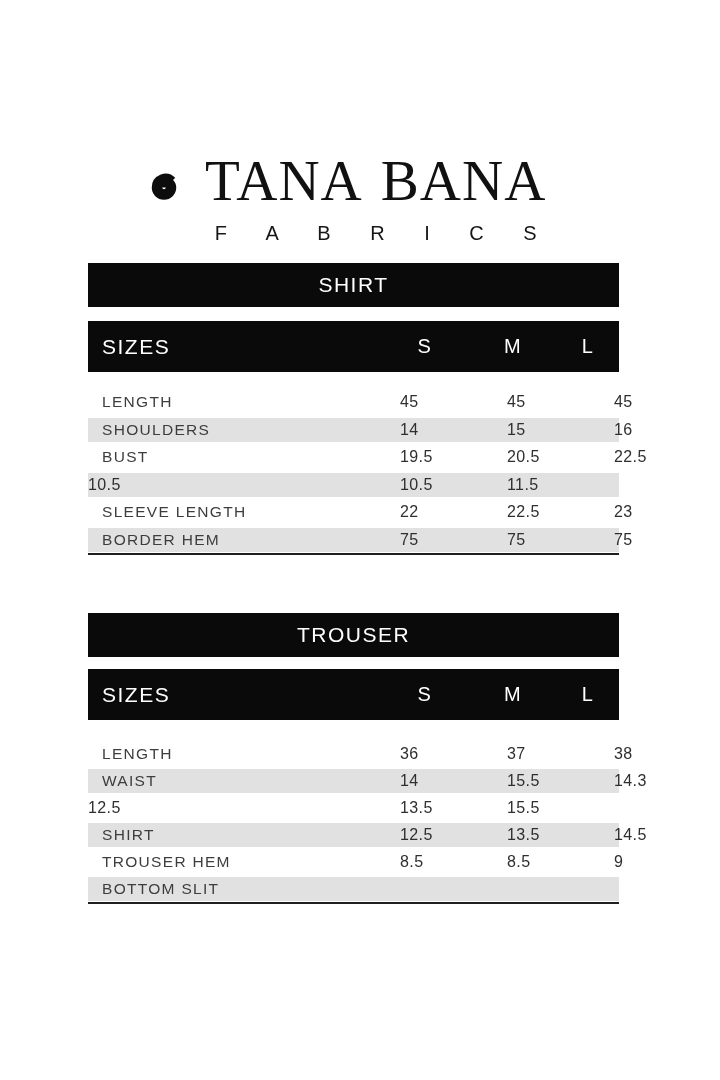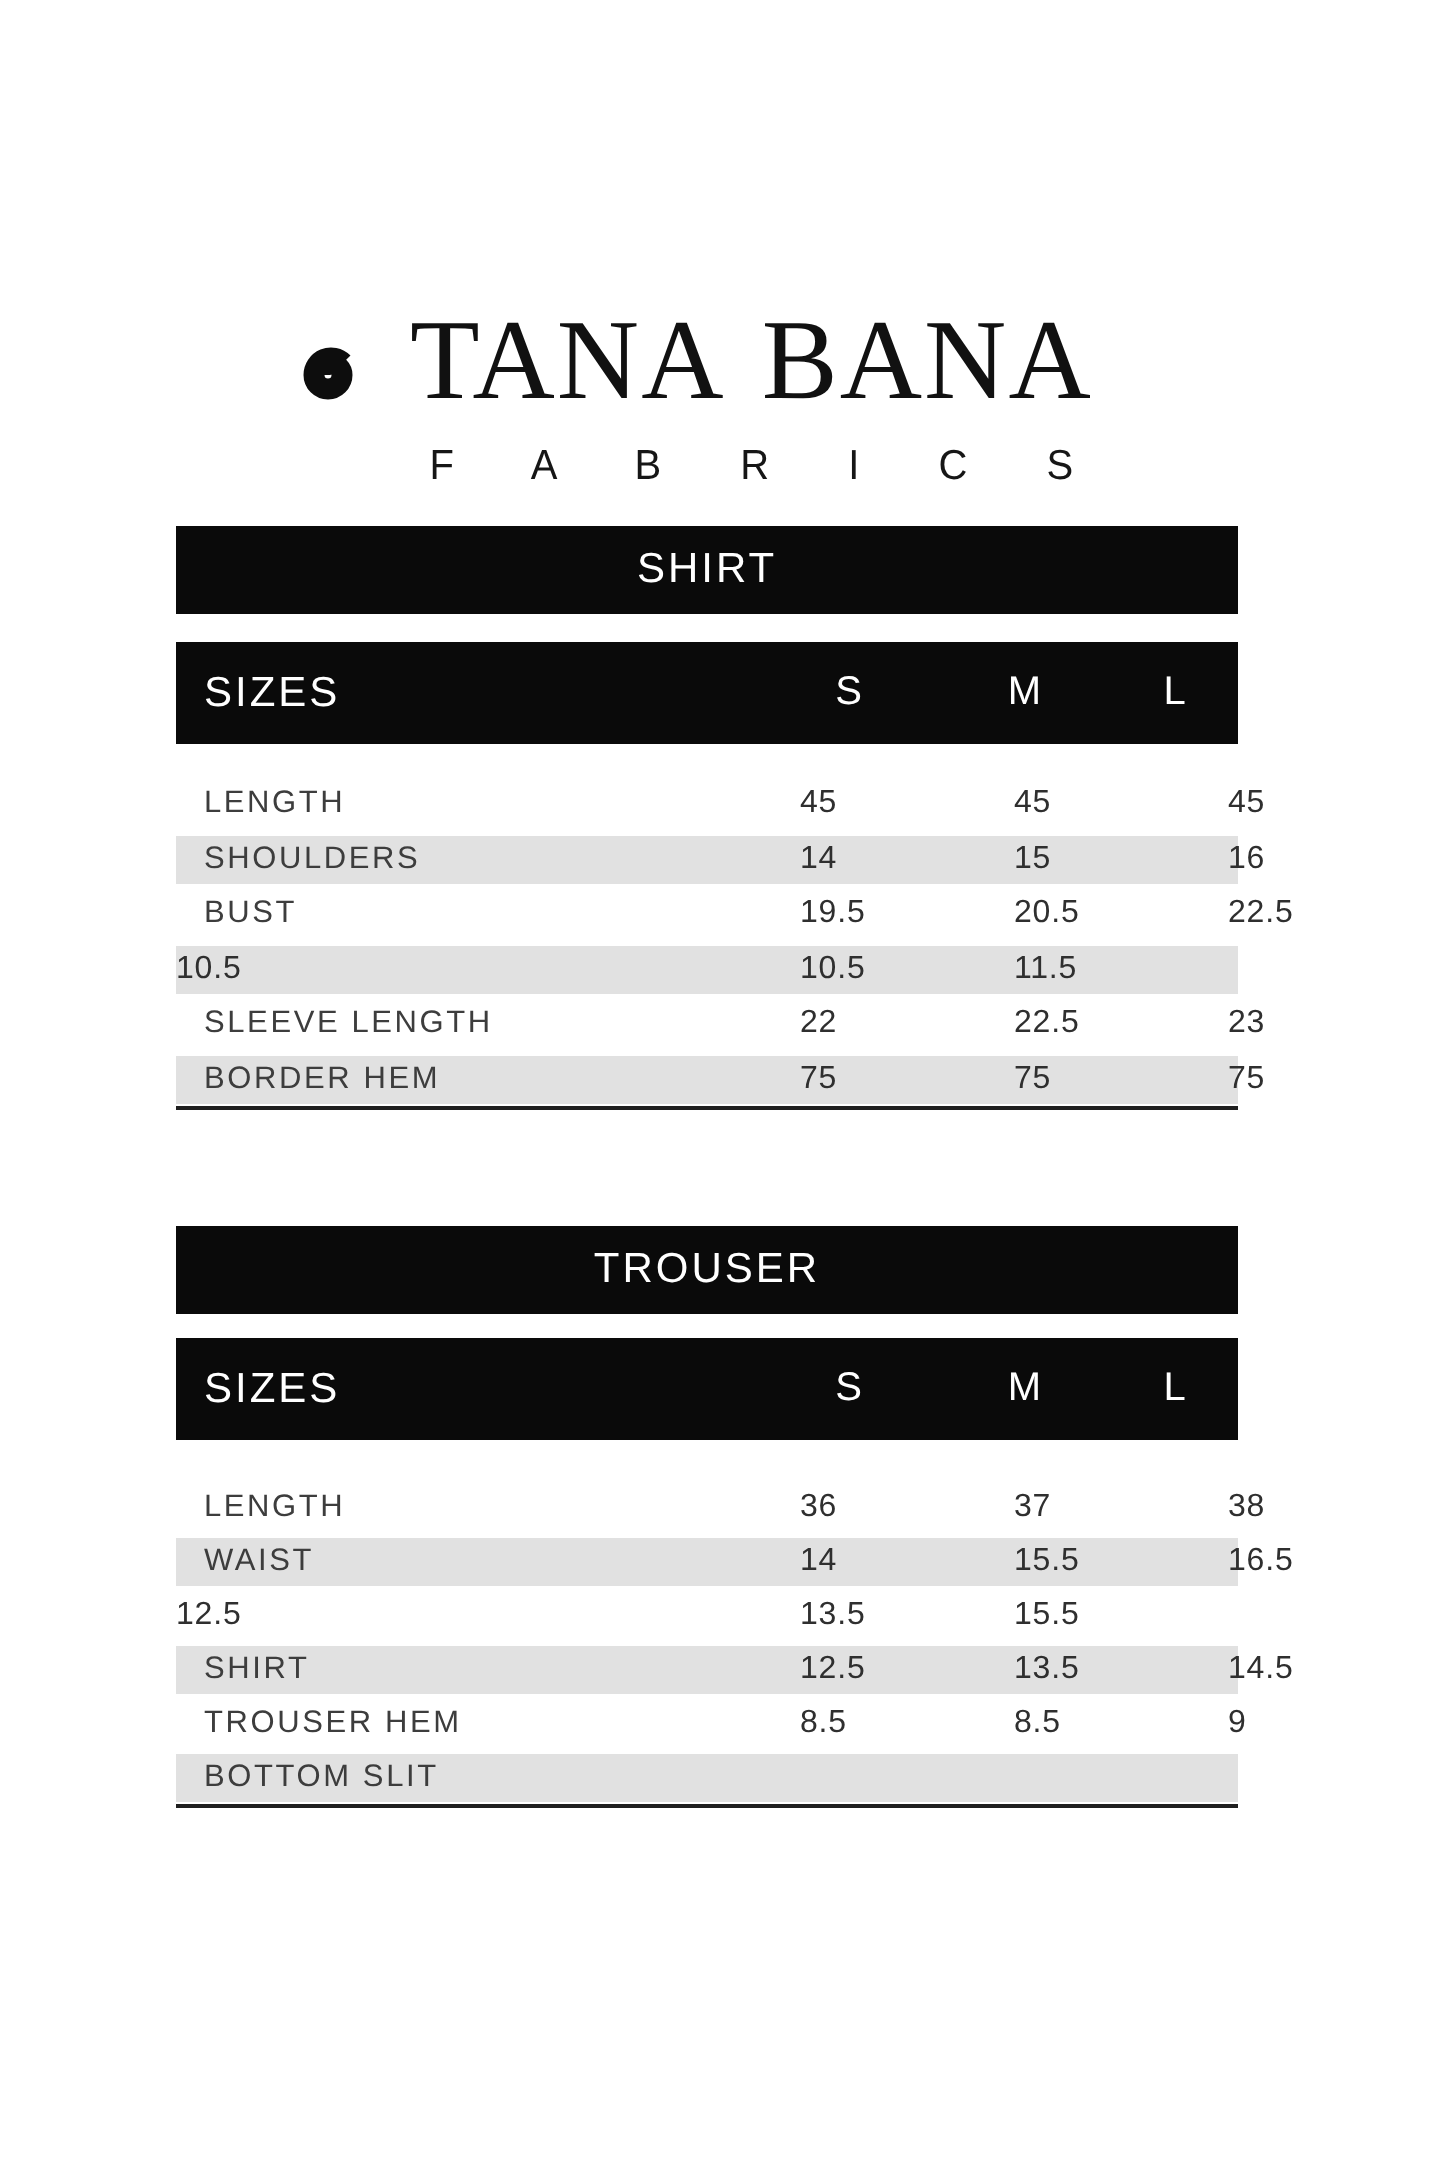--- a/index.html
+++ b/index.html
@@ -167,21 +167,21 @@
         <div class="row">
           <span class="row-label">LENGTH</span>
           <span class="row-value">36</span>
           <span class="row-value">37</span>
           <span class="row-value">38</span>
         </div>
         <div class="row alt">
           <span class="row-label">WAIST</span>
           <span class="row-value">14</span>
           <span class="row-value">15.5</span>
-          <span class="row-value">16.5</span>
+          <span class="row-value">14.3</span>
         </div>
         <div class="row">
           <span class="row-value">12.5</span>
           <span class="row-value">13.5</span>
           <span class="row-value">15.5</span>
         </div>
         <div class="row alt">
           <span class="row-label">SHIRT</span>
           <span class="row-value">12.5</span>
           <span class="row-value">13.5</span>

